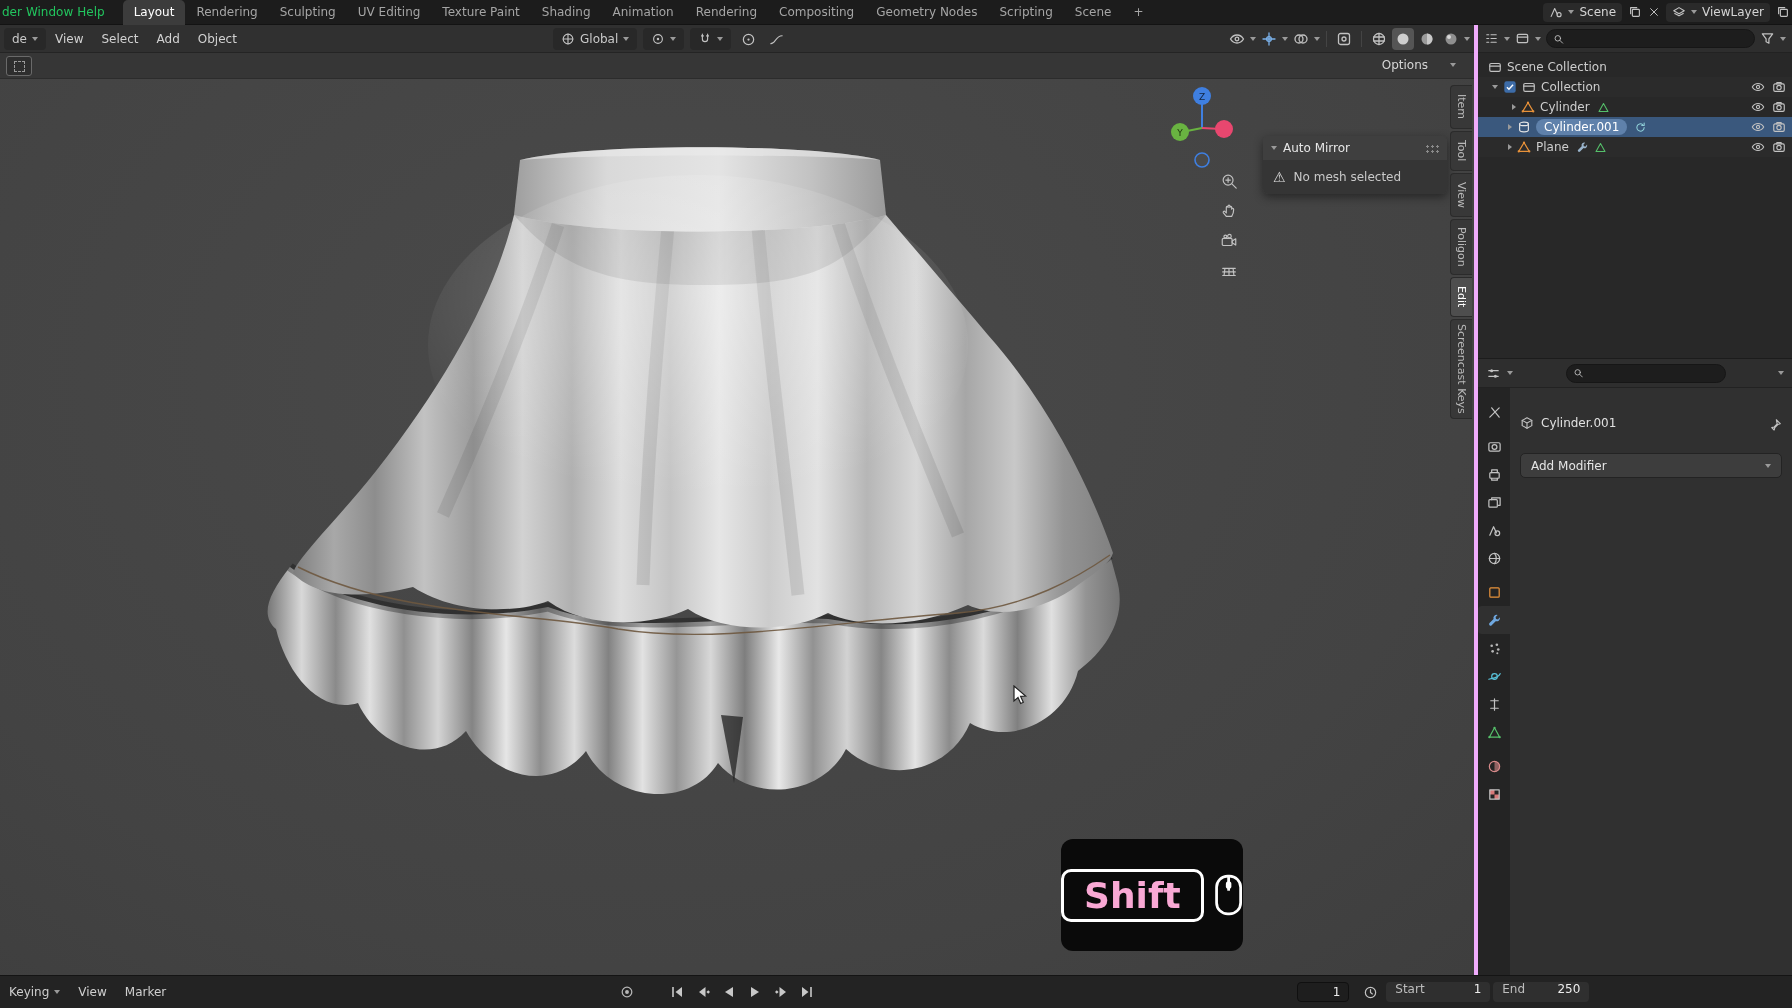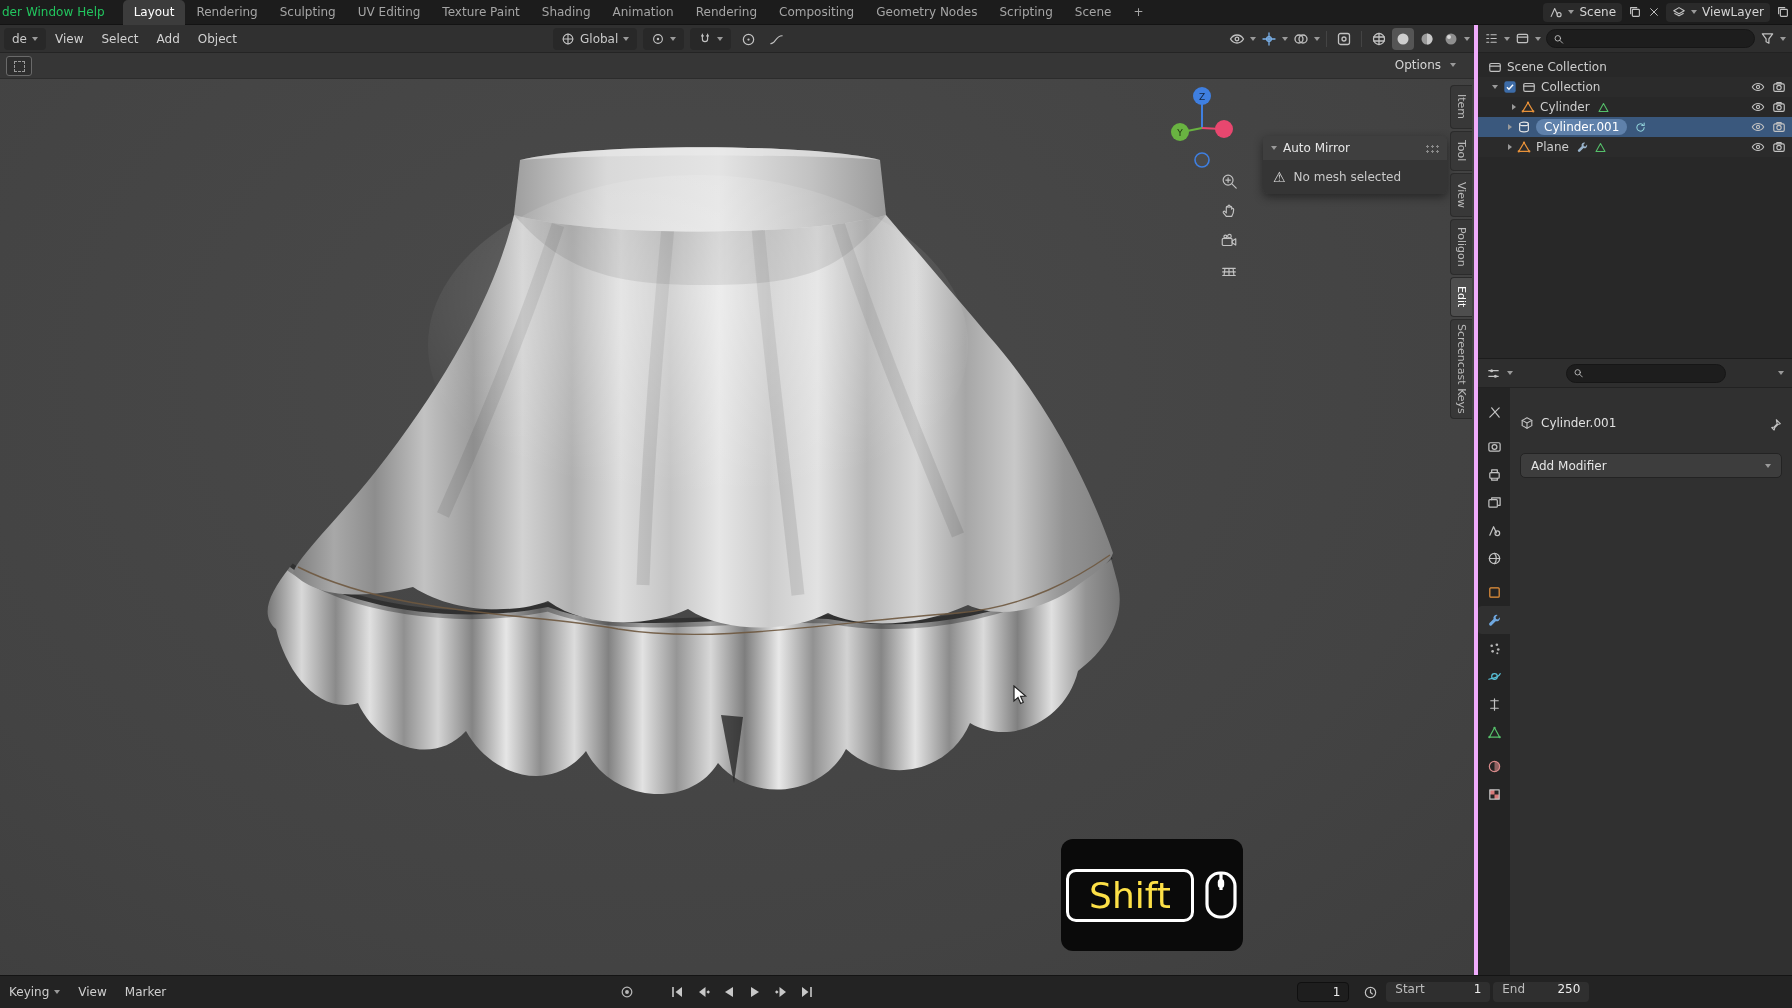--- a/index.html
+++ b/index.html
@@ -18,21 +18,21 @@
   
   #vp-header{left:0;top:25px;width:1474px;height:28px;background:#303030;border-bottom:1px solid #242424}
   .vh-menu{padding:0 9px;color:#d2d2d2}
   .pill{background:#282828;border-radius:4px;height:22px;display:flex;align-items:center;padding:0 8px;gap:5px}
   .hic{width:22px;height:22px;display:flex;align-items:center;justify-content:center;border-radius:4px}
   .hic.active{background:#555}
   .sep{width:1px;height:16px;background:#444;margin:0 4px}
   
   #viewport{left:0;top:53px;width:1474px;height:922px;background:radial-gradient(ellipse at 45% 35%,#4a4a4a 0%,#434343 70%,#3e3e3e 100%)}
   #toolstrip{left:0;top:0;width:100%;height:26px;background:rgba(54,54,54,.95);border-bottom:1px solid rgba(0,0,0,.18);display:flex;align-items:center}
-  #options-btn{position:absolute;right:12px;top:3px;display:flex;align-items:center;gap:9px;color:#d5d5d5;padding:2px 6px;border-radius:4px}
+  #options-btn{position:absolute;right:12px;top:3px;display:flex;align-items:center;gap:22px;color:#d5d5d5;padding:2px 6px;border-radius:4px}
   #tool-widget{position:absolute;left:6px;top:3px;width:26px;height:20px;background:#2e2e2e;border:1px solid #6a6a6a;border-radius:3px;display:flex;align-items:center;justify-content:center}
   
   #auto-mirror{left:1263px;top:83px;width:184px;border-radius:5px;box-shadow:0 3px 10px rgba(0,0,0,.45);overflow:hidden}
   #am-head{height:24px;background:#3f3f3f;display:flex;align-items:center;padding:0 8px;gap:6px;color:#e6e6e6}
   #am-body{background:#353535;padding:9px 10px;display:flex;align-items:center;gap:8px;color:#c9c9c9}
   .grip{width:14px;height:9px;background:radial-gradient(circle,#8a8a8a 1px,transparent 1.3px);background-size:5px 5px;margin-left:auto}
   
   .vtab{position:absolute;left:1450px;width:22px;background:#383838;color:#b9b9b9;writing-mode:vertical-rl;display:flex;align-items:center;justify-content:center;font-size:11px;border:1px solid #2b2b2b;border-right:none;border-radius:4px 0 0 4px}
   .vtab.active{background:#4e4e4e;color:#fff}
   
@@ -56,21 +56,21 @@
   .ptab.active{background:#303030;border-radius:4px 0 0 4px}
   #add-modifier{position:absolute;left:42px;top:65px;width:262px;height:25px;background:#3d3d3d;border:1px solid #232323;border-radius:5px;display:flex;align-items:center;padding:0 10px;color:#e4e4e4}
   
   #timeline{left:0;top:975px;width:1792px;height:33px;background:#232323;border-top:1px solid #141414;display:flex;align-items:center}
   .tl-menu{padding:0 9px;color:#cfcfcf;display:flex;align-items:center;gap:5px}
   .pbtn{width:24px;height:22px;display:flex;align-items:center;justify-content:center;border-radius:3px}
   .tl-field{background:#2f2f2f;height:20px;border-radius:4px;display:flex;padding:0 9px;gap:10px;color:#bdbdbd}
   #frame-field{background:#1e1e1e;border:1px solid #101010;width:52px;height:20px;border-radius:4px;display:flex;align-items:center;justify-content:flex-end;padding:0 8px;color:#ececec}
   
   #screencast{left:1061px;top:786px;width:182px;height:112px;background:#0a0a0a;border-radius:12px;display:flex;align-items:center;justify-content:center;gap:10px}
-  #keycap{border:3px solid #fff;border-radius:10px;padding:3px 20px;color:#fde047;font-size:36px;font-weight:400}
+  #keycap{border:3px solid #fff;border-radius:10px;padding:3px 20px;color:#f9a8d4;font-size:36px;font-weight:700}
   
   #cursor{left:1012px;top:632px;width:18px;height:20px}
 </style>
 </head>
 <body>
 
 <div id="root">
 
   <div id="topbar" class="abs">
     <span class="tmenu">der</span>

